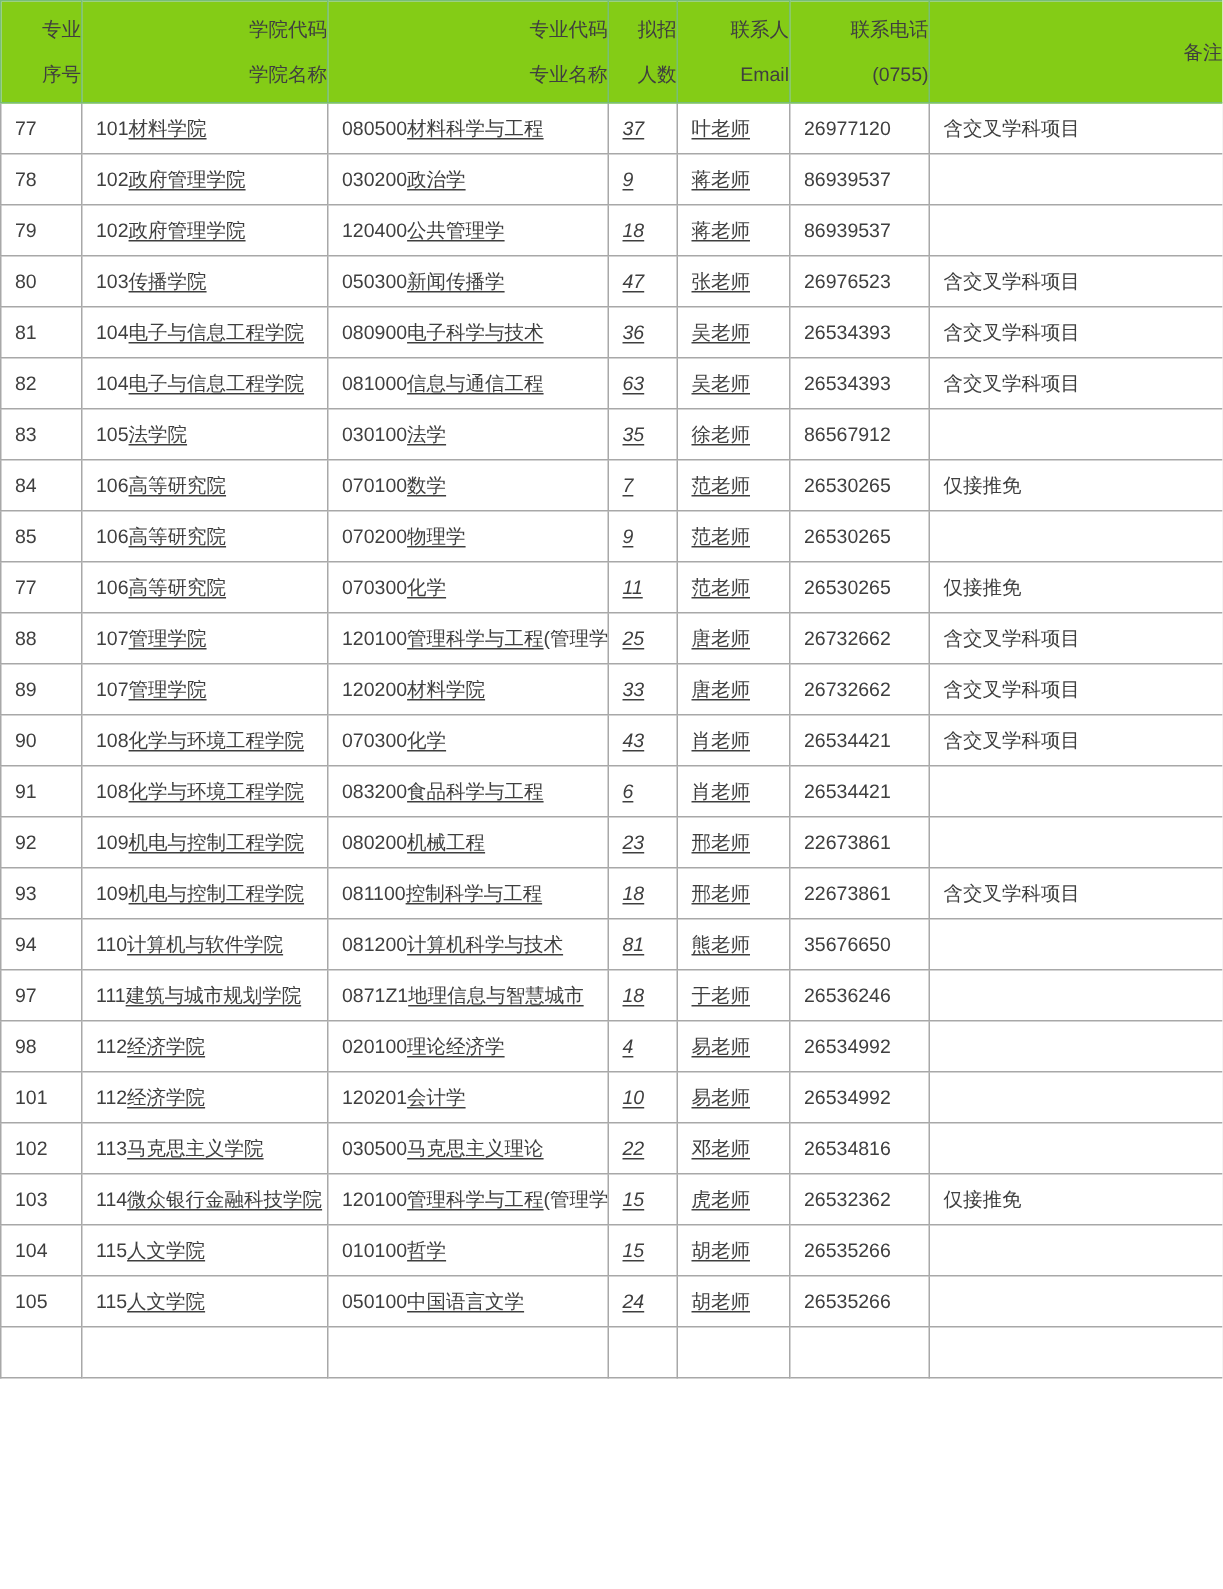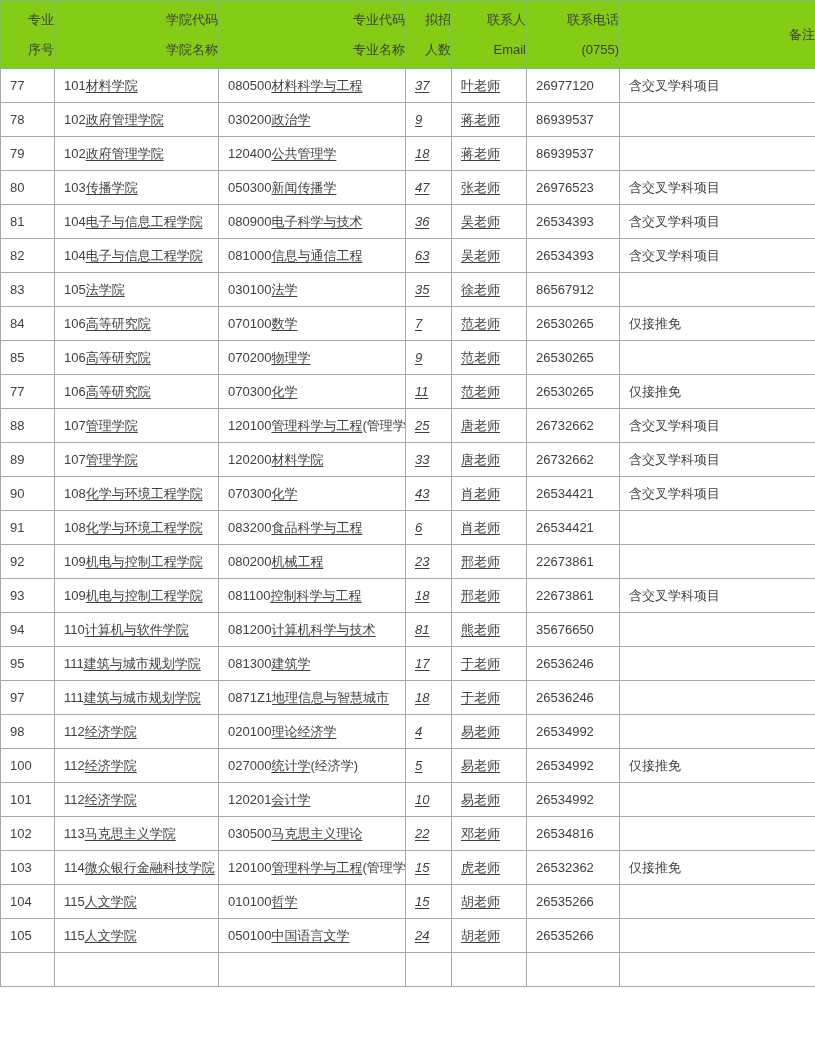--- a/index.html
+++ b/index.html
@@ -258,54 +258,36 @@
         <tr>
     <td class="c-no"><span>94</span></td>
     <td class="c-college"><span>110</span><span class="lnk">计算机与软件学院</span></td>
     <td class="c-major"><span>081200</span><span class="lnk">计算机科学与技术</span></td>
     <td class="c-quota"><span class="lnk">81</span></td>
     <td class="c-contact"><span class="lnk">熊老师</span></td>
     <td class="c-phone"><span>35676650</span></td>
     <td class="c-remark"></td>
   </tr>
         <tr>
-    <td class="c-no"><span>95</span></td>
-    <td class="c-college"><span>111</span><span class="lnk">建筑与城市规划学院</span></td>
-    <td class="c-major"><span>081300</span><span class="lnk">建筑学</span></td>
-    <td class="c-quota"><span class="lnk">17</span></td>
-    <td class="c-contact"><span class="lnk">于老师</span></td>
-    <td class="c-phone"><span>26536246</span></td>
-    <td class="c-remark"></td>
-  </tr>
-        <tr>
     <td class="c-no"><span>97</span></td>
     <td class="c-college"><span>111</span><span class="lnk">建筑与城市规划学院</span></td>
     <td class="c-major"><span>0871Z1</span><span class="lnk">地理信息与智慧城市</span></td>
     <td class="c-quota"><span class="lnk">18</span></td>
     <td class="c-contact"><span class="lnk">于老师</span></td>
     <td class="c-phone"><span>26536246</span></td>
     <td class="c-remark"></td>
   </tr>
         <tr>
     <td class="c-no"><span>98</span></td>
     <td class="c-college"><span>112</span><span class="lnk">经济学院</span></td>
     <td class="c-major"><span>020100</span><span class="lnk">理论经济学</span></td>
     <td class="c-quota"><span class="lnk">4</span></td>
     <td class="c-contact"><span class="lnk">易老师</span></td>
     <td class="c-phone"><span>26534992</span></td>
     <td class="c-remark"></td>
-  </tr>
-        <tr>
-    <td class="c-no"><span>100</span></td>
-    <td class="c-college"><span>112</span><span class="lnk">经济学院</span></td>
-    <td class="c-major"><span>027000</span><span class="lnk">统计学</span><span>(经济学)</span></td>
-    <td class="c-quota"><span class="lnk">5</span></td>
-    <td class="c-contact"><span class="lnk">易老师</span></td>
-    <td class="c-phone"><span>26534992</span></td>
-    <td class="c-remark"><span>仅接推免</span></td>
   </tr>
         <tr>
     <td class="c-no"><span>101</span></td>
     <td class="c-college"><span>112</span><span class="lnk">经济学院</span></td>
     <td class="c-major"><span>120201</span><span class="lnk">会计学</span></td>
     <td class="c-quota"><span class="lnk">10</span></td>
     <td class="c-contact"><span class="lnk">易老师</span></td>
     <td class="c-phone"><span>26534992</span></td>
     <td class="c-remark"></td>
   </tr>

